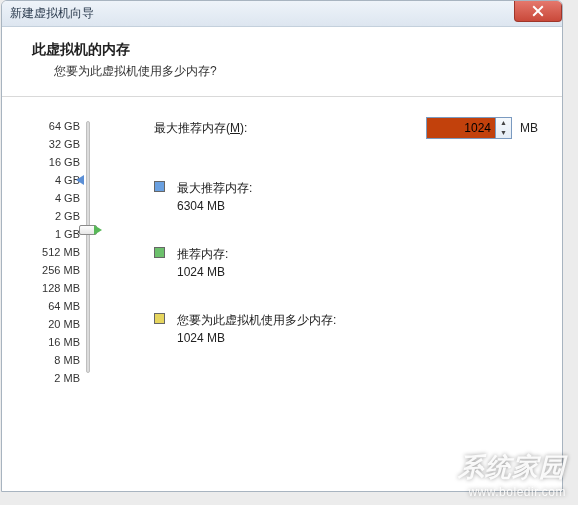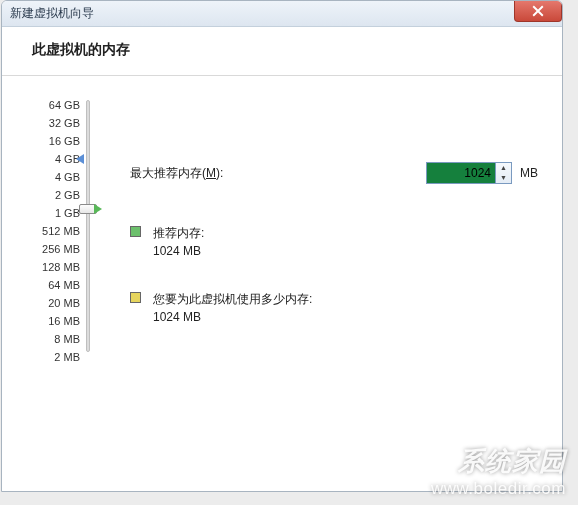--- a/index.html
+++ b/index.html
@@ -53,21 +53,22 @@
 .header-title { font-size: 14px; font-weight: bold; color: #222; }
 .header-sub { font-size: 12px; color: #333; margin: 4px 0 0 22px; }
 .content {
   padding: 20px 24px;
   background: #fff;
   color: #222;
 }
 .instruction { margin-bottom: 28px; }
 .mem-row {
   display: flex;
-  align-items: flex-end;
+  align-items: center;
+  gap: 24px;
 }
 .slider-col {
   width: 72px;
   position: relative;
   height: 260px;
 }
 .tick-labels {
   position: absolute;
   right: 18px;
   top: 0;
@@ -165,37 +166,38 @@
 .rec-text { line-height: 18px; }
 .watermark {
   position: absolute;
   right: 12px; bottom: 6px;
   text-align: right;
   color: rgba(255,255,255,0.9);
   text-shadow: 0 0 4px rgba(0,0,0,0.4);
   pointer-events: none;
 }
 .watermark .wm1 { font-size: 26px; font-weight: bold; letter-spacing: 1px; font-style: italic; }
-.watermark .wm2 { font-size: 17px; letter-spacing: 0.5px; }
+.watermark .wm2 { font-size: 12px; letter-spacing: 0.5px; }
 </style>
 </head>
 <body>
 
 <div class="window">
   <div class="titlebar">
     <span class="titlebar-text">新建虚拟机向导</span>
     <div class="close-btn">
       <svg viewBox="0 0 10 10">
           <path d="M1 1 L9 9 M9 1 L1 9" stroke="#fff" stroke-width="1.6" fill="none"></path>
         </svg>
     </div>
   </div>
 
   <div class="header">
     <div class="header-title">此虚拟机的内存</div>
+    <div class="header-sub">您要为此虚拟机使用多少内存?</div>
   </div>
 
   <div class="content">
 
     <div class="mem-row">
       <div class="slider-col">
         <div class="tick-labels">
           <div>64 GB</div>
           <div>32 GB</div>
           <div>16 GB</div>
@@ -217,29 +219,36 @@
         <div class="marker left" style="right:14px; top:58px; border-right-color:#5b8fd6"></div>
         <div class="marker right" style="left:68px; top:108px; border-left-color:#58b858"></div>
       </div>
 
       <div class="detail-col">
         <div class="input-row">
           <span class="input-label">
             <span>最大推荐内存(</span><u>M</u><span>):</span>
           </span>
           <div class="spinner">
-            <input class="spin-input" style="background: #15803d; padding-left: 12px;" value="1024">
+            <input class="spin-input" style="background: #c2410c; padding-left: 12px;" value="1024">
             <div class="spin-btns">
               <button>▲</button>
               <button>▼</button>
             </div>
             <span class="unit">MB</span>
           </div>
         </div>
 
+        <div class="rec-item">
+          <div class="rec-icon" style="background:#6aa0e0"></div>
+          <div class="rec-text">
+            <div>最大推荐内存:</div>
+            <div>6304 MB</div>
+          </div>
+        </div>
 
         <div class="rec-item">
           <div class="rec-icon" style="background:#6cc06c"></div>
           <div class="rec-text">
             <div>推荐内存:</div>
             <div>1024 MB</div>
           </div>
         </div>
 
         <div class="rec-item">

